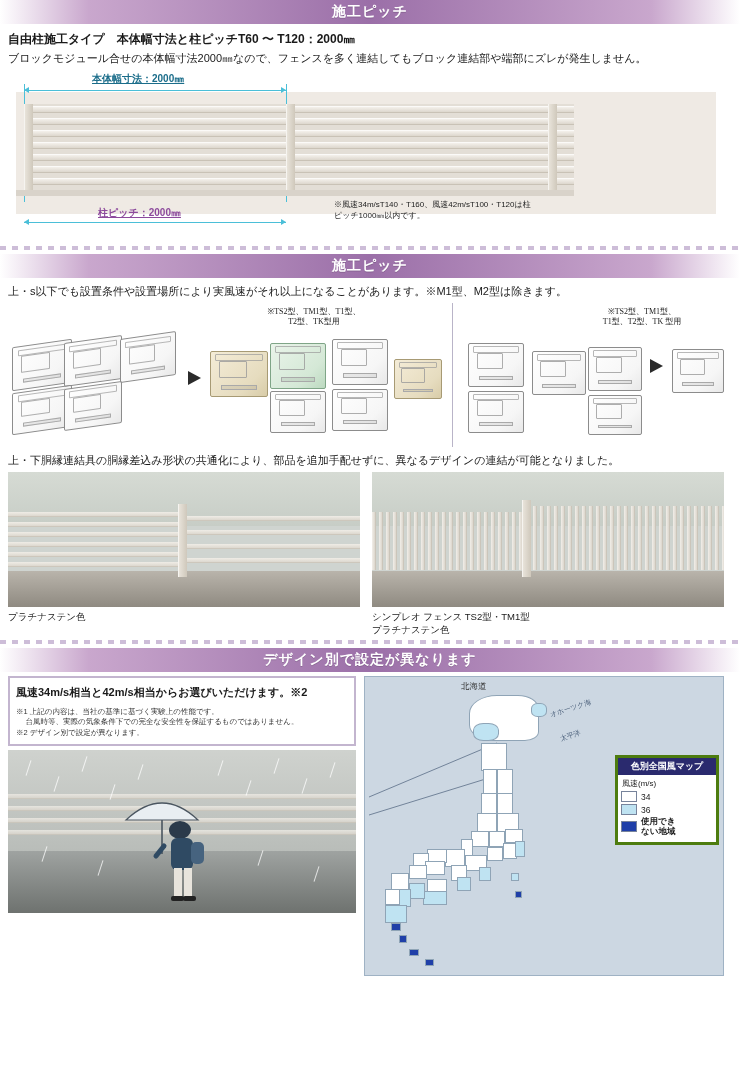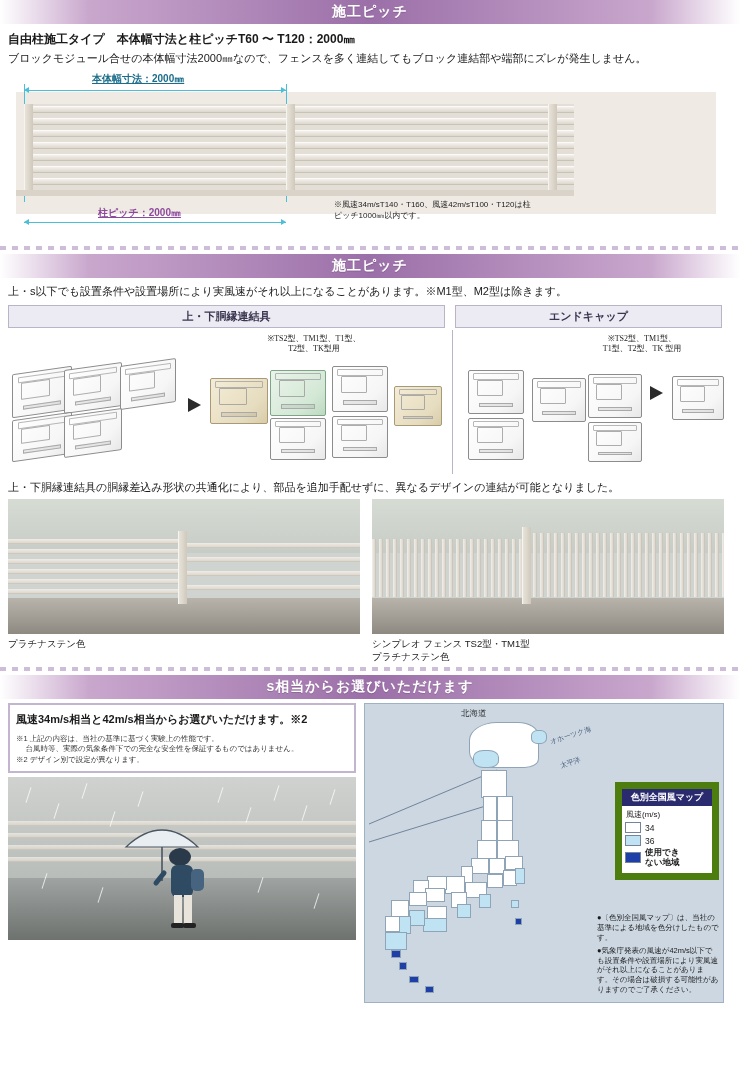--- a/index.html
+++ b/index.html
@@ -114,21 +114,21 @@
   .rain-photo .wall { position:absolute; left:0; top:0; width:100%; height:62%; background:linear-gradient(to bottom,#cfd2ce,#b9bdb9); }
   .rain-photo .flr { position:absolute; left:0; bottom:0; width:100%; height:38%; background:linear-gradient(to bottom,#9fa3a1,#6e726f); }
   .rain { position:absolute; width:1px; height:16px; background:rgba(255,255,255,.75); transform:rotate(18deg); }
 
   .map-box { position:relative; width:360px; height:300px; background:#ccd7e2; border:1px solid #9fb2c4; overflow:hidden; }
   .pref { position:absolute; background:#ffffff; border:1px solid #8fa4b6; }
   .pref.c34 { background:#ffffff; }
   .pref.c42 { background:#bfe3f2; }
   .pref.cno { background:#1f3fa8; }
   .map-label { position:absolute; font-size:8.5px; color:#333; }
-  .legend { position:absolute; right:4px; top:78px; width:104px; background:#fff; border:7px solid #4d7c0f; padding:3px; }
+  .legend { position:absolute; right:4px; top:78px; width:104px; background:#fff; border:3px solid #4d7c0f; padding:3px; }
   .legend-title { background:#2a2a6e; color:#fff; font-size:9px; font-weight:bold; text-align:center; padding:2px 0; margin:-3px -3px 3px -3px; }
   .legend-row { display:flex; align-items:center; gap:4px; font-size:8.5px; margin:2px 0; }
   .sw { width:16px; height:11px; border:1px solid #77839b; display:inline-block; }
   .legend-unit { font-size:8px; margin:1px 0 2px 1px; }
   .map-notes { position:absolute; right:4px; bottom:4px; width:122px; font-size:7.5px; line-height:1.32; }
   .map-notes p { margin:0 0 3px 0; }
 
   .wave-sep { height:4px; margin:4px 0; background:repeating-linear-gradient(90deg,#cdbdd8 0 6px,#ffffff 6px 12px); }
 </style>
 </head>
@@ -180,24 +180,20 @@
   <div class="wave-sep"></div>
 
   <div class="sec-bar">
     <span>施工ピッチ</span>
   </div>
 
   <div class="pad">
     <div class="p-line" style="margin-top:6px;">上・s以下でも設置条件や設置場所により実風速がそれ以上になることがあります。※M1型、M2型は除きます。</div>
   </div>
 
-  <div class="two-head">
-    <div class="subhead left">上・下胴縁連結具</div>
-    <div class="subhead right">エンドキャップ</div>
-  </div>
 
   <div class="parts-area">
     <div class="divider-v" style="left:444px;"></div>
 
     <div class="note-sm" style="position:absolute; left:246px; top:4px; width:120px; white-space:pre-line;">※TS2型、TM1型、T1型、
 T2型、TK型用</div>
     <div class="note-sm" style="position:absolute; left:574px; top:4px; width:120px; white-space:pre-line;">※TS2型、TM1型、
 T1型、T2型、TK 型用</div>
 
     <div class="cube white" style="left:4px; top:40px; width:60px; height:44px; transform:skewY(-8deg);">
@@ -363,21 +359,21 @@
       <div class="ph-cap">
         <div>シンプレオ フェンス TS2型・TM1型</div>
         <div>プラチナステン色</div>
       </div>
     </div>
   </div>
 
   <div class="wave-sep"></div>
 
   <div class="sec-bar">
-    <span>s相当からお選びいただけます</span>
+    <span>デザイン別で設定が異なります</span>
   </div>
 
   <div class="wind-row">
     <div class="wind-left">
       <div class="badge-box">
         <div class="badge-sub" style="margin-top:0;">風速34m/s相当と42m/s相当からお選びいただけます。※2</div>
         <div class="badge-note">※1 上記の内容は、当社の基準に基づく実験上の性能です。</div>
         <div class="badge-note" style="margin-top:0;">　 台風時等、実際の気象条件下での完全な安全性を保証するものではありません。</div>
         <div class="badge-note" style="margin-top:0;">※2 デザイン別で設定が異なります。</div>
       </div>
@@ -484,21 +480,17 @@
             <span class="sw" style="background:#bfe3f2;"></span>
             <span>36</span>
           </div>
           <div class="legend-row">
             <span class="sw" style="background:#1f3fa8;"></span>
             <span style="white-space:pre-line; line-height:1.15;font-weight:bold;">使用でき
 ない地域</span>
           </div>
         </div>
 
-        <div class="map-notes">
-          <p>●〔色別全国風マップ〕は、当社の基準による地域を色分けしたものです。</p>
-          <p>●気象庁発表の風速が42m/s以下でも設置条件や設置場所により実風速がそれ以上になることがあります。その場合は破損する可能性がありますのでご了承ください。</p>
-        </div>
       </div>
     </div>
   </div>
 
 </div>
 
 </body></html>

